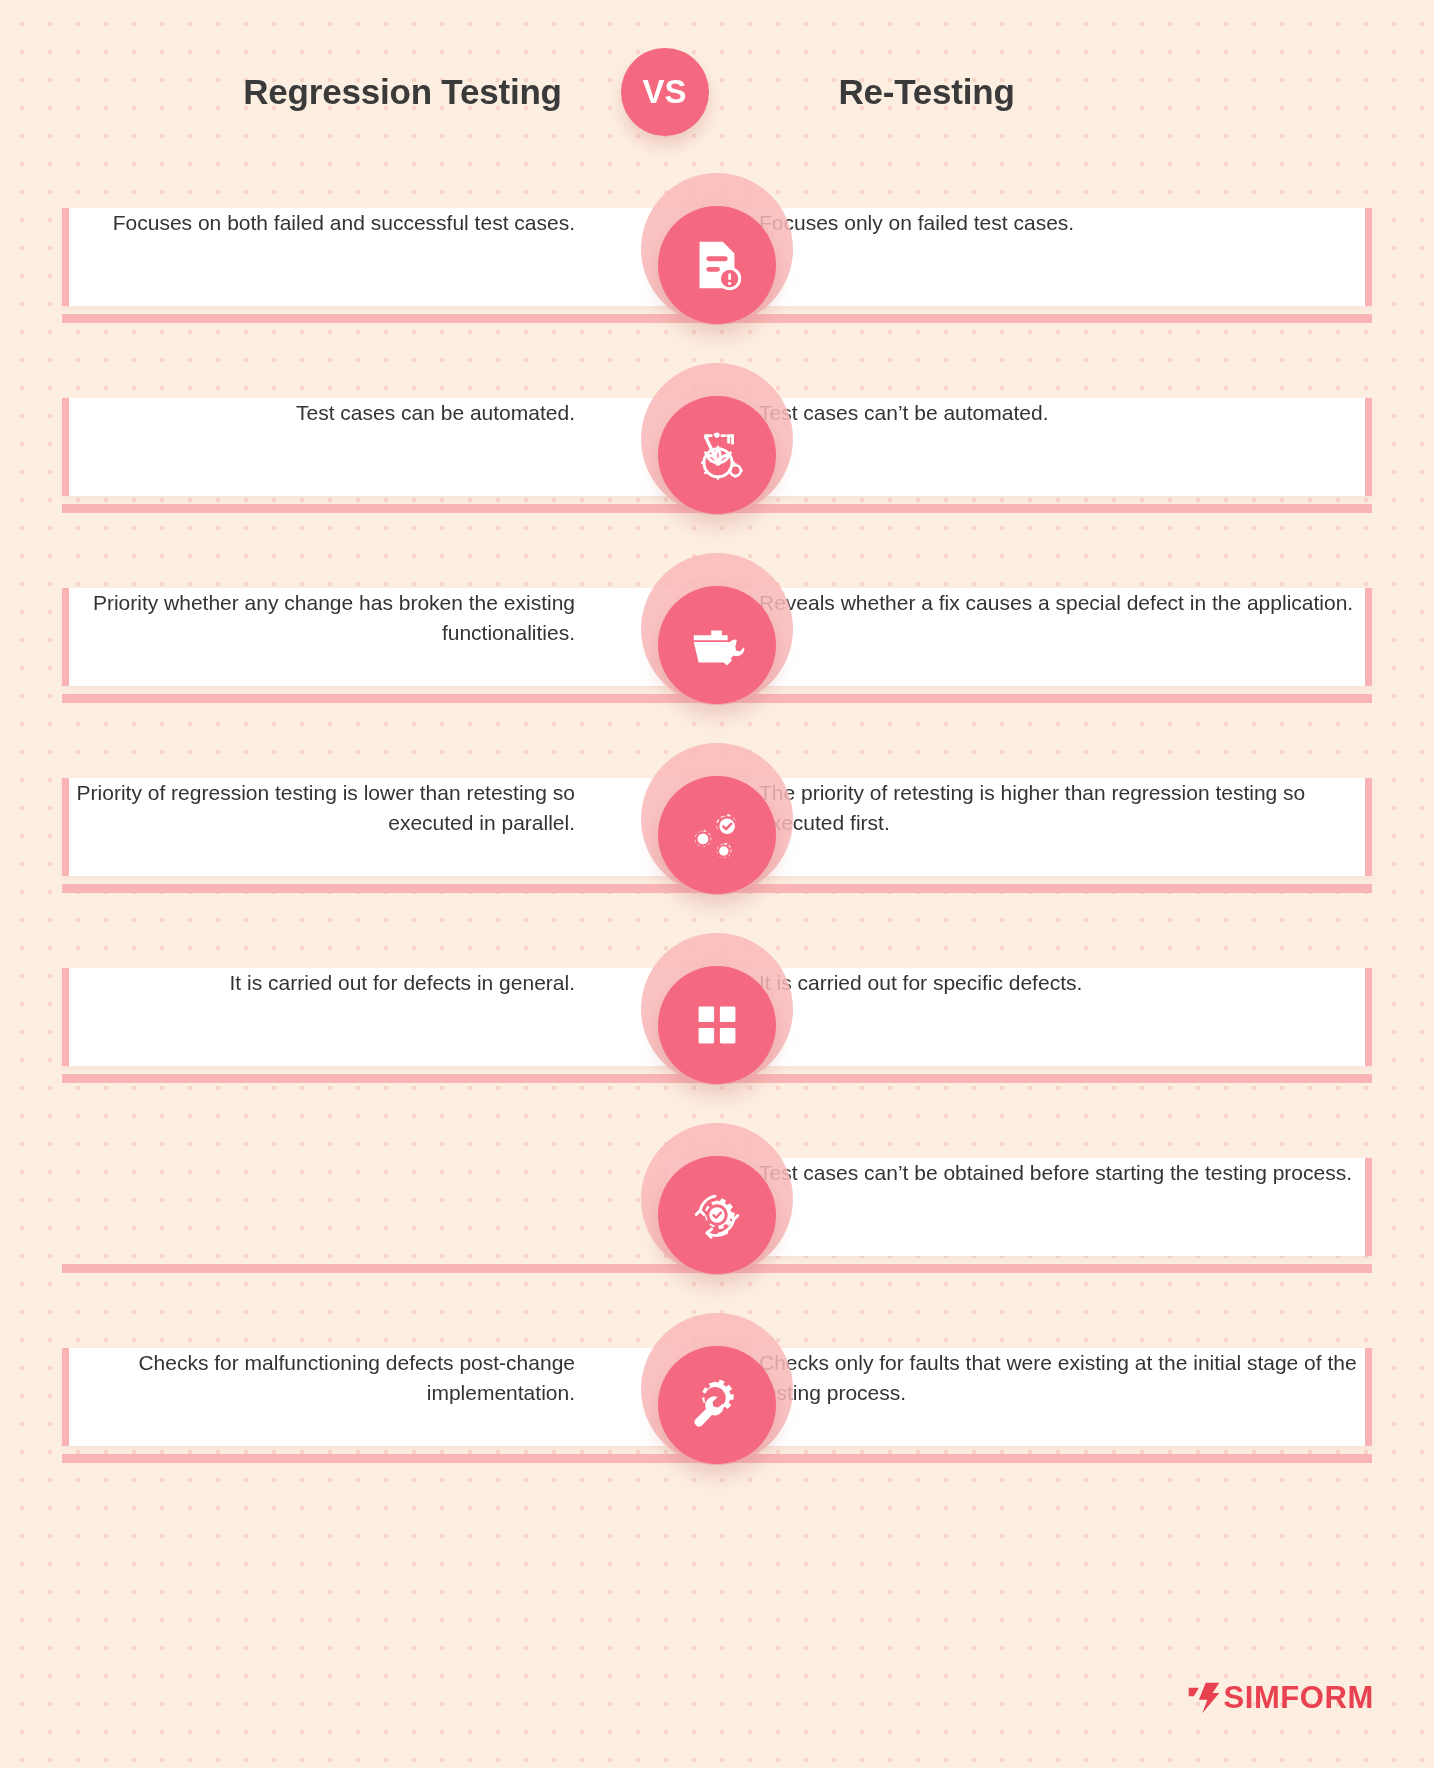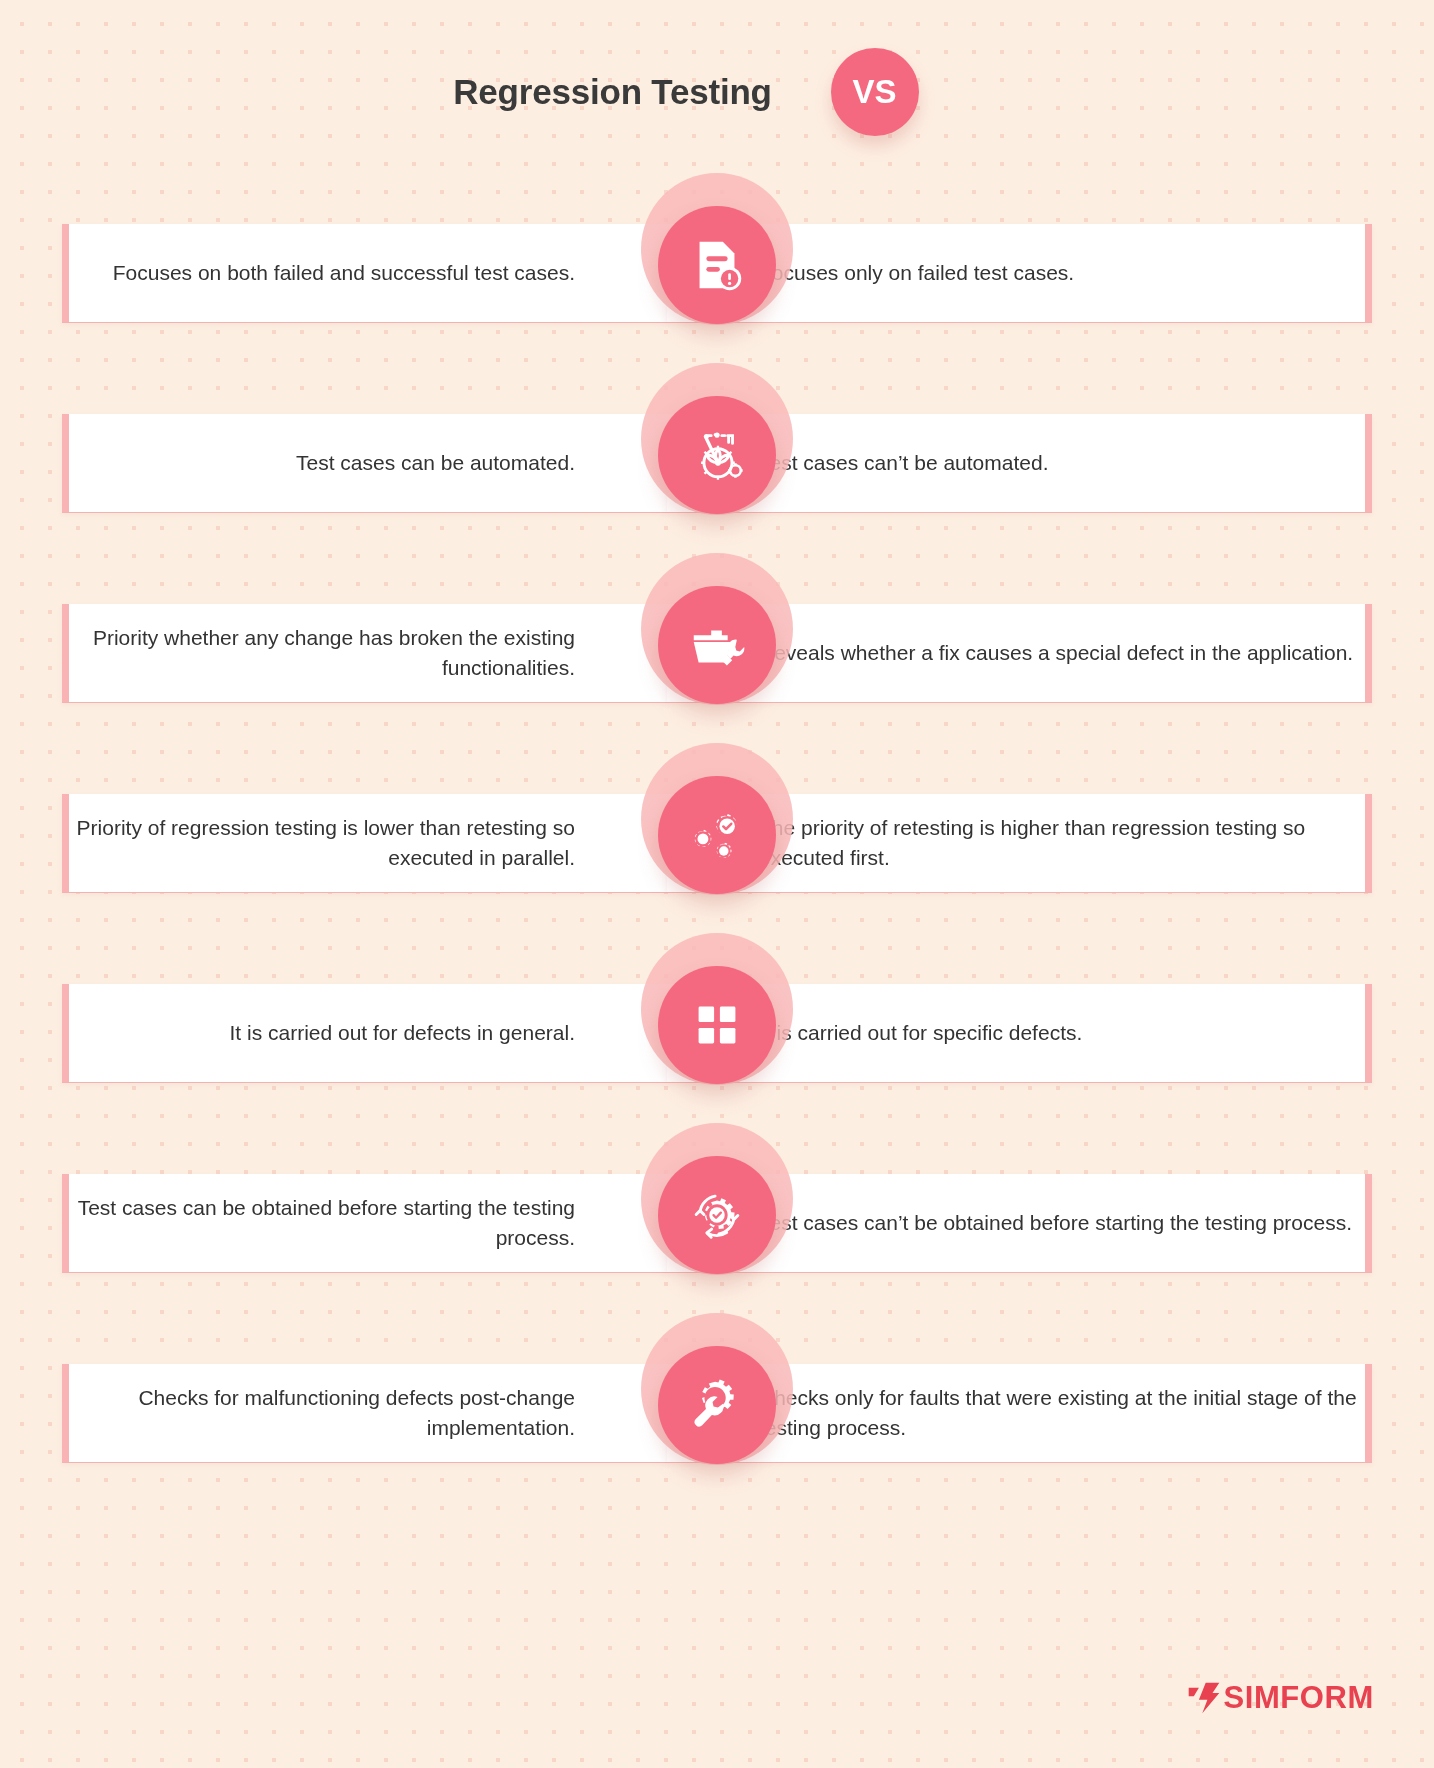--- a/index.html
+++ b/index.html
@@ -71,25 +71,24 @@
   
   .rows { position: absolute; top: 176px; left: 0; width: 1434px; }
 
   .row {
     position: relative;
     height: 190px;
   }
 
   .card {
     position: absolute;
-    top: 48px;
+    top: 32px;
     height: 98px;
     background: #ffffff;
     display: flex;
-    align-items: center;
     box-shadow: 0 3px 5px rgba(190,140,125,0.10);
   }
   .card-left {
     left: 62px;
     width: 605px;
     border-left: 7px solid #f9b3b4;
     justify-content: flex-end;
     padding-right: 92px;
   }
   .card-right {
@@ -175,20 +174,21 @@
 </head>
 <body>
 
 <div class="dot-pattern"></div>
 
 <div class="page">
 
   <div class="header">
     <div class="header-title left">Regression Testing</div>
     <div class="vs-badge">VS</div>
+    <div class="header-title right">Re-Testing</div>
   </div>
 
   <div class="rows">
 
     <div class="row">
       <div class="bar bar-left"></div>
       <div class="bar bar-right"></div>
       <div class="card card-left">
         <div class="card-text">Focuses on both failed and successful test cases.</div>
       </div>
@@ -326,23 +326,20 @@
             <rect x="13" y="35" width="16" height="16" rx="1.5"></rect>
             <rect x="35" y="35" width="16" height="16" rx="1.5"></rect>
           </svg>
         </div>
       </div>
     </div>
 
     <div class="row">
       <div class="bar bar-left"></div>
       <div class="bar bar-right"></div>
-      <div class="card card-left">
-        <div class="card-text">Test cases can be obtained before starting the testing process.</div>
-      </div>
       <div class="card card-right">
         <div class="card-text">Test cases can’t be obtained before starting the testing process.</div>
       </div>
       <div class="icon-cluster">
         <div class="halo"></div>
         <div class="icon-circle">
           <svg viewBox="0 0 64 64" fill="none">
             <g fill="#ffffff">
               <path d="M32 17l3.2.7 1.3-3 4.8 2-1.3 3 2.6 2.1 2.7-1.9 3.3 4.2-2.7 1.9.9 3.2 3.3.1-.3 5.2-3.3-.1-1.3 3 2.5 2.2-3.6 3.8-2.5-2.2-2.9 1.4.3 3.3-5.2.6-.3-3.3-3.2-.9-1.9 2.7-4.3-2.9 1.9-2.7-1.9-2.6-3.2 1-1.6-5 3.2-1v-3.2l-2.9-1.6 2.5-4.6 2.9 1.6 2.3-2.3-1.4-2.9z"></path>
               <circle cx="32" cy="32" r="11" fill="#f4697f"></circle>

